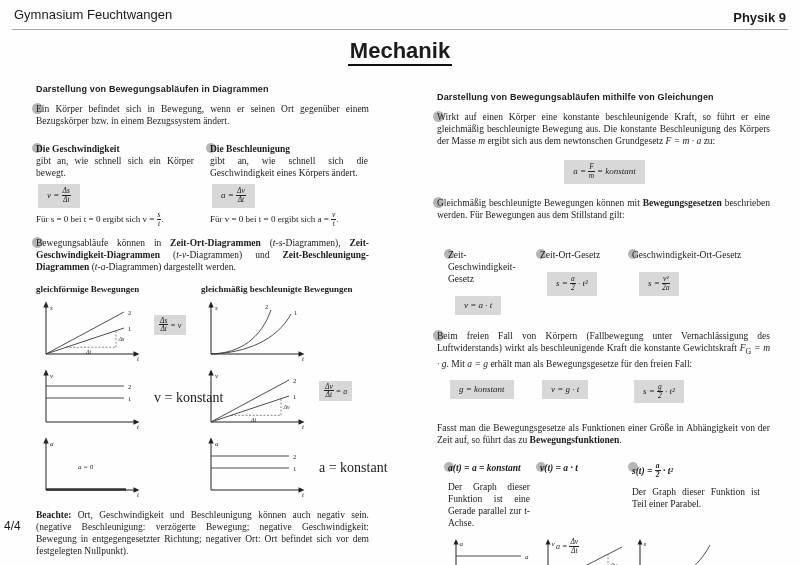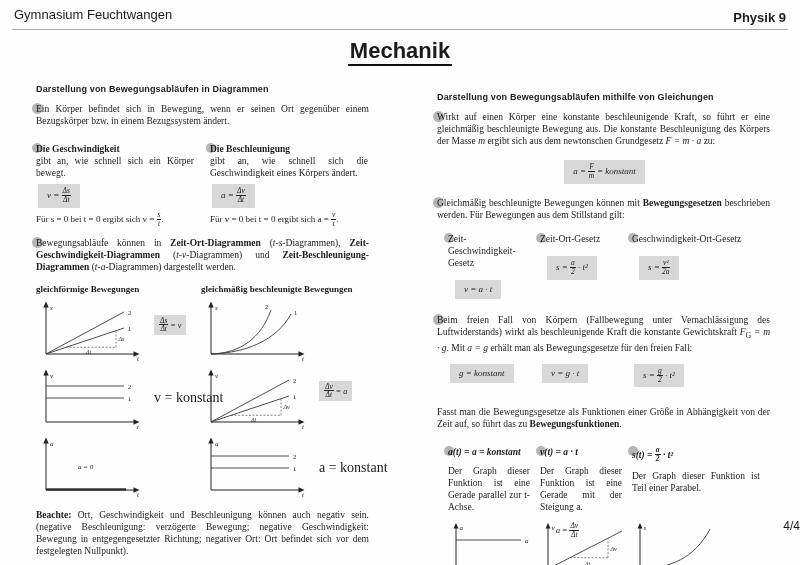--- a/index.html
+++ b/index.html
@@ -5,21 +5,21 @@
   html,body{margin:0;padding:0}
   body{width:800px;height:565px;background:#fefefe;color:#1b1b1b;
        font-family:"Liberation Serif",serif;position:relative;overflow:hidden}
 
   
   .hdr-left{position:absolute;left:14px;top:7px;font:13px "Liberation Sans",sans-serif}
   .hdr-right{position:absolute;right:14px;top:10px;font:bold 13px "Liberation Sans",sans-serif}
   .hdr-rule{position:absolute;left:12px;right:12px;top:29px;border-top:1px solid #aaa}
   .title{position:absolute;left:0;right:0;top:38px;text-align:center}
   .title span{font:bold 22px "Liberation Sans",sans-serif;border-bottom:2px solid #111;padding:0 2px 1px}
-  .footer{position:absolute;left:4px;right:0;top:519px;text-align:right;font:12px "Liberation Sans",sans-serif}
+  .footer{position:absolute;left:4px;right:0;top:519px;text-align:left;font:12px "Liberation Sans",sans-serif}
 
   
   .col{position:absolute;width:333px;font-size:9.5px;line-height:12px;text-align:justify}
   .col-left{left:36px;top:84px}
   .col-right{left:437px;top:92px}
   .sechead{font:bold 9px "Liberation Sans",sans-serif;letter-spacing:.15px;text-align:left}
 
   .bullet{position:relative;margin-top:9px}
   .dot{position:absolute;left:-4px;top:0;width:11px;height:11px;border-radius:50%;background:#b5b5b5;z-index:0}
   .dot.sm{width:10px;height:10px}
@@ -50,21 +50,21 @@
   svg .thick{stroke:#333;stroke-width:2.4}
   svg .dsh{stroke:#555;stroke-width:.7;stroke-dasharray:2 1.6;fill:none}
   svg text{font-family:"Liberation Serif",serif;fill:#1b1b1b}
   .al{font-size:7px;font-style:italic}
   .nl{font-size:6.5px}
   .dl{font-size:6px;font-style:italic}
 
   
   .cfbox{text-align:center;margin:8px 0 10px}
   .grid3{display:grid;grid-template-columns:92px 92px 138px;padding-left:11px;text-align:left}
-  .laws{margin-top:12px}
+  .laws{margin-top:28px}
   .law{position:relative;padding-right:10px}
   .lawbox{margin:6px 0 0 5px}
   .fallrow{margin-top:5px}
   .fnrow{margin-top:16px}
   .fnformula{font-weight:bold;font-style:italic;position:relative;white-space:nowrap}
   .fndesc{margin-top:7px;text-align:justify;padding-right:10px;line-height:12px}
   .rgraphs{margin-top:8px}
   .rgcell{position:relative;height:58px}
   .slopelabel{position:absolute;left:16px;top:1px;font-style:italic;font-size:8px;white-space:nowrap}
 </style>
@@ -300,21 +300,20 @@
     <span>Fasst man die Bewegungsgesetze als Funktionen einer Größe in Abhängigkeit von der Zeit auf, so führt das zu <span style="font-weight: 700; font-family: Liberation Serif, serif;">Bewegungsfunktionen</span>.</span>
   </p>
 
   <div class="grid3 fnrow">
     <div>
       <div class="fnformula"><span class="dot sm"></span><span class="bt">a(t) = a = konstant</span></div>
       <div class="fndesc">Der Graph dieser Funktion ist eine Gerade parallel zur t-Achse.</div>
     </div>
     <div>
       <div class="fnformula"><span class="dot sm"></span><span class="bt">v(t) = a · t</span></div>
-      <div class="fndesc">Der Graph dieser Funktion ist eine Gerade mit der Steigung a.</div>
     </div>
     <div>
       <div class="fnformula"><span class="dot sm"></span><span class="bt">
         <span>s(t) =</span>
         <span class="frac" style="font-weight:bold"><span class="fn">a</span><span class="fd">2</span></span>
         <span>· t²</span>
       </span></div>
       <div class="fndesc">Der Graph dieser Funktion ist Teil einer Parabel.</div>
     </div>
   </div>

